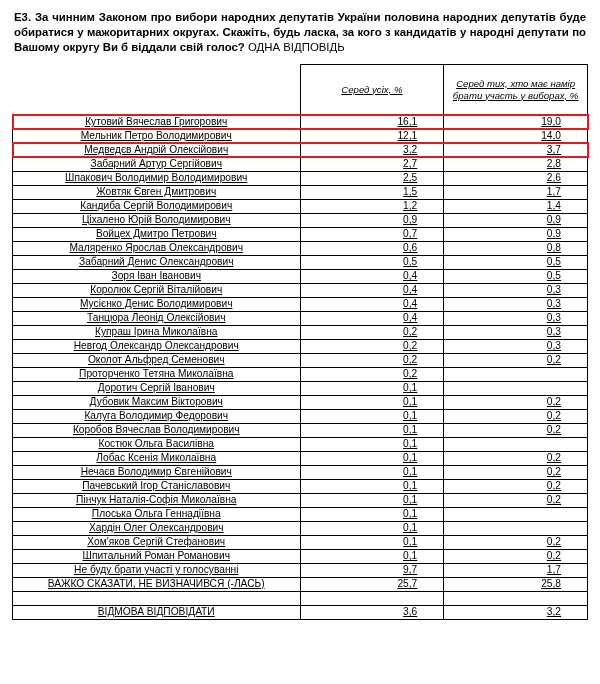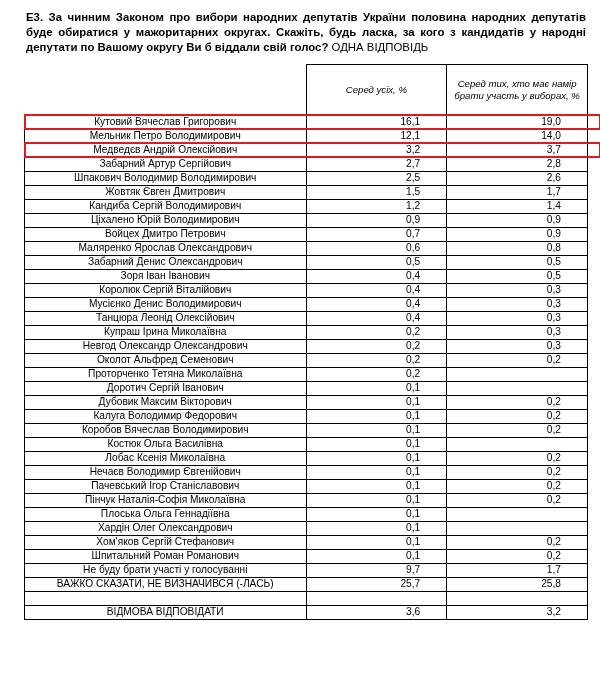--- a/index.html
+++ b/index.html
@@ -12,37 +12,38 @@
     height: 684px;
     font-family: "Liberation Sans", sans-serif;
     color: #000000;
     position: relative;
     overflow: hidden;
   }
   .page {
     width: 600px;
     height: 496px;
     box-sizing: border-box;
-    padding: 8px 12px 0 24px;
+    padding: 8px 12px 0 12px;
   }
   .question {
     font-size: 11.4px;
     line-height: 15.2px;
     font-weight: bold;
     text-align: justify;
     margin: 2px 2px 8px 2px;
   }
   .question .normal {
     font-weight: normal;
   }
   table.data {
     border-collapse: collapse;
     width: 100%;
     table-layout: fixed;
     margin-top: 2px;
+    text-decoration: underline;
   }
   table.data col.c-name { width: 50%; }
   table.data col.c-v1 { width: 25%; }
   table.data col.c-v2 { width: 25%; }
 
   table.data th, table.data td {
     border: 1px solid #000000;
     font-size: 10.2px;
     line-height: 12.6px;
     padding: 0 3px;

